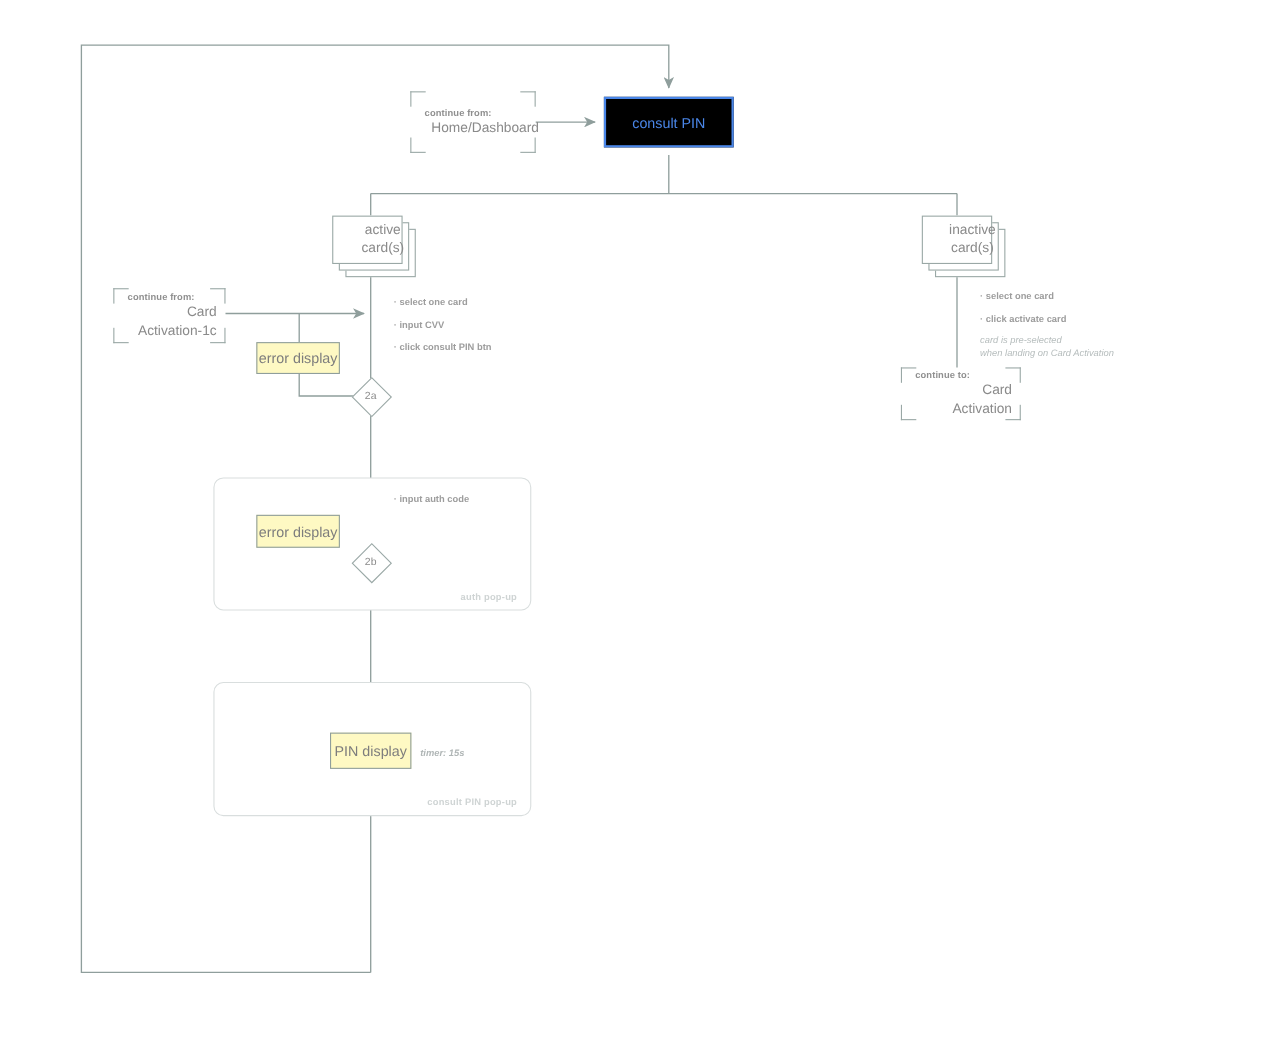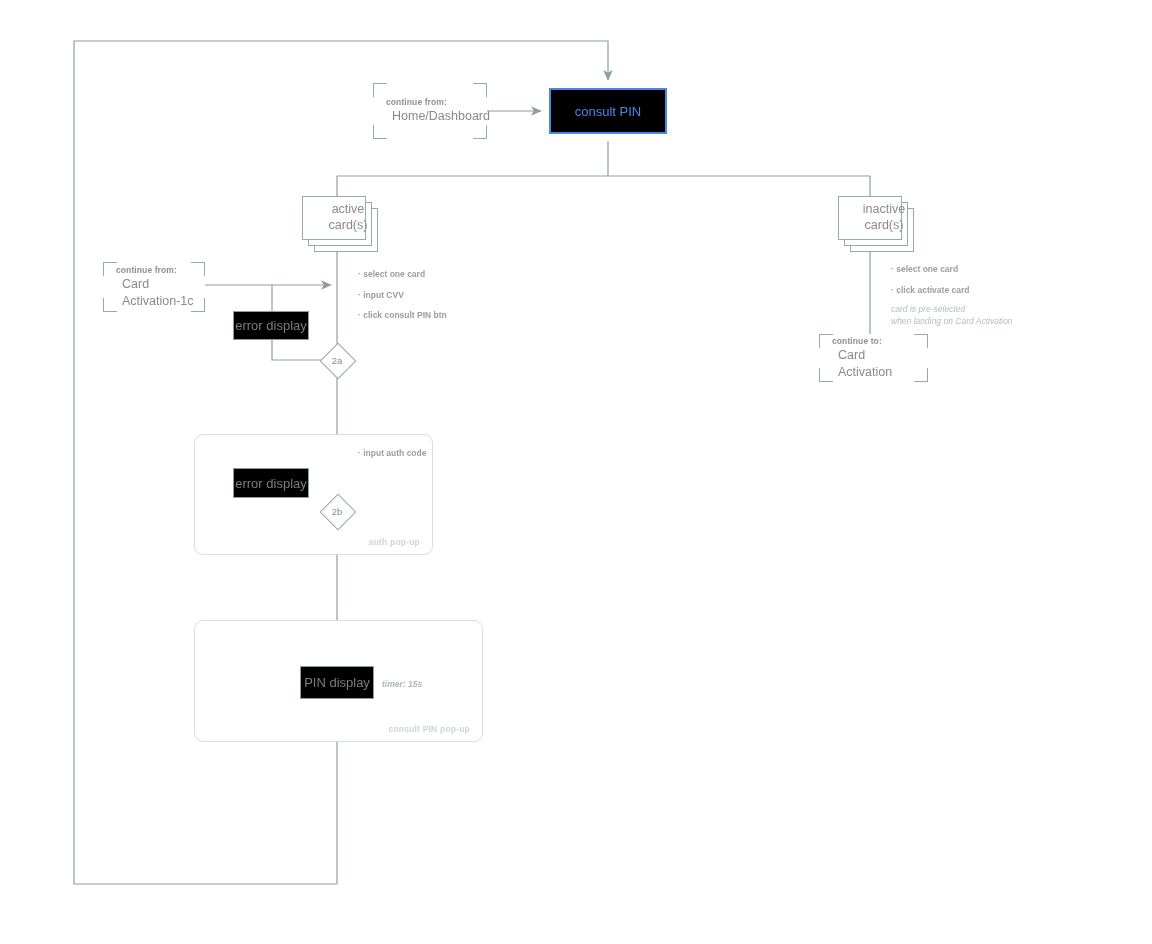--- a/index.html
+++ b/index.html
@@ -11,21 +11,21 @@
     overflow:hidden;
   }
   #canvas{position:absolute;left:0;top:0;width:1152px;height:944px;}
   svg.lines{position:absolute;left:0;top:0;width:1152px;height:944px;pointer-events:none;}
 
   
   .node{position:absolute;box-sizing:border-box;}
 
   .plain-box{
     border:1px solid #8f9e9c;
-    background:#000000;
+    background:#fef9c3;
     display:flex;align-items:center;justify-content:center;
     color:#7d7d7d;
     font-size:13px;
   }
 
   .accent-box{
     border:2px solid #4a86e8;
     background:#000000;
     display:flex;align-items:center;justify-content:center;
     color:#4a86e8;
@@ -49,21 +49,21 @@
   .bracket{position:absolute;box-sizing:border-box;}
   .bracket .cn{position:absolute;width:13px;height:13px;}
   .bracket .tl{left:0;top:0;border-left:1px solid #9aa8a6;border-top:1px solid #9aa8a6;}
   .bracket .tr{right:0;top:0;border-right:1px solid #9aa8a6;border-top:1px solid #9aa8a6;}
   .bracket .bl{left:0;bottom:0;border-left:1px solid #9aa8a6;border-bottom:1px solid #9aa8a6;}
   .bracket .br{right:0;bottom:0;border-right:1px solid #9aa8a6;border-bottom:1px solid #9aa8a6;}
   .bracket .inner{
     position:absolute;left:13px;right:8px;top:50%;transform:translateY(-50%);
   }
   .bracket .kicker{font-size:8.5px;font-weight:bold;color:#8f8f8f;letter-spacing:.1px;line-height:1.3;}
-  .bracket .main{font-size:12.5px;color:#8a8a8a;line-height:1.35;padding-left:6px;}
+  .bracket .main{font-size:12.5px;color:#8a8a8a;line-height:1.35;padding-left:6px;text-align:right;}
 
   
   .gate{position:absolute;width:30px;height:30px;}
   .gate .dia{
     position:absolute;left:3px;top:3px;width:24px;height:24px;
     border:1px solid #9aa8a6;background:#ffffff;
     transform:rotate(45deg);
   }
   .gate .lbl{
     position:absolute;left:0;top:0;width:30px;height:30px;
@@ -215,21 +215,21 @@
     <span class="cn tl"></span>
     <span class="cn tr"></span>
     <span class="cn bl"></span>
     <span class="cn br"></span>
     <div class="inner">
       <div class="kicker">continue to:</div>
       <div class="main">Card Activation</div>
     </div>
   </div>
 
-  <div class="popup" style="left:194px;top:434px;width:239px;height:121px;">
+  <div class="popup" style="left:194px;top:434px;width:289px;height:121px;">
     <div class="cap">auth pop-up</div>
   </div>
 
   <div class="node plain-box" style="left:233px;top:468px;width:76px;height:30px;">
     <span>error display</span>
   </div>
 
   <div class="bullets" style="left:358px;top:449px;">
     <div class="b">· input auth code</div>
   </div>

